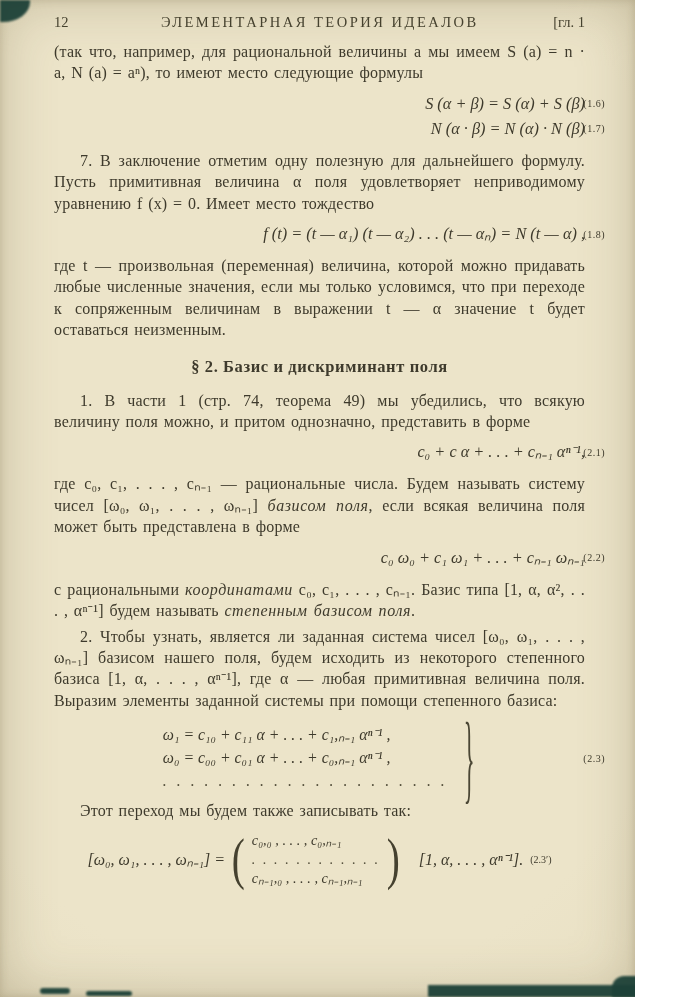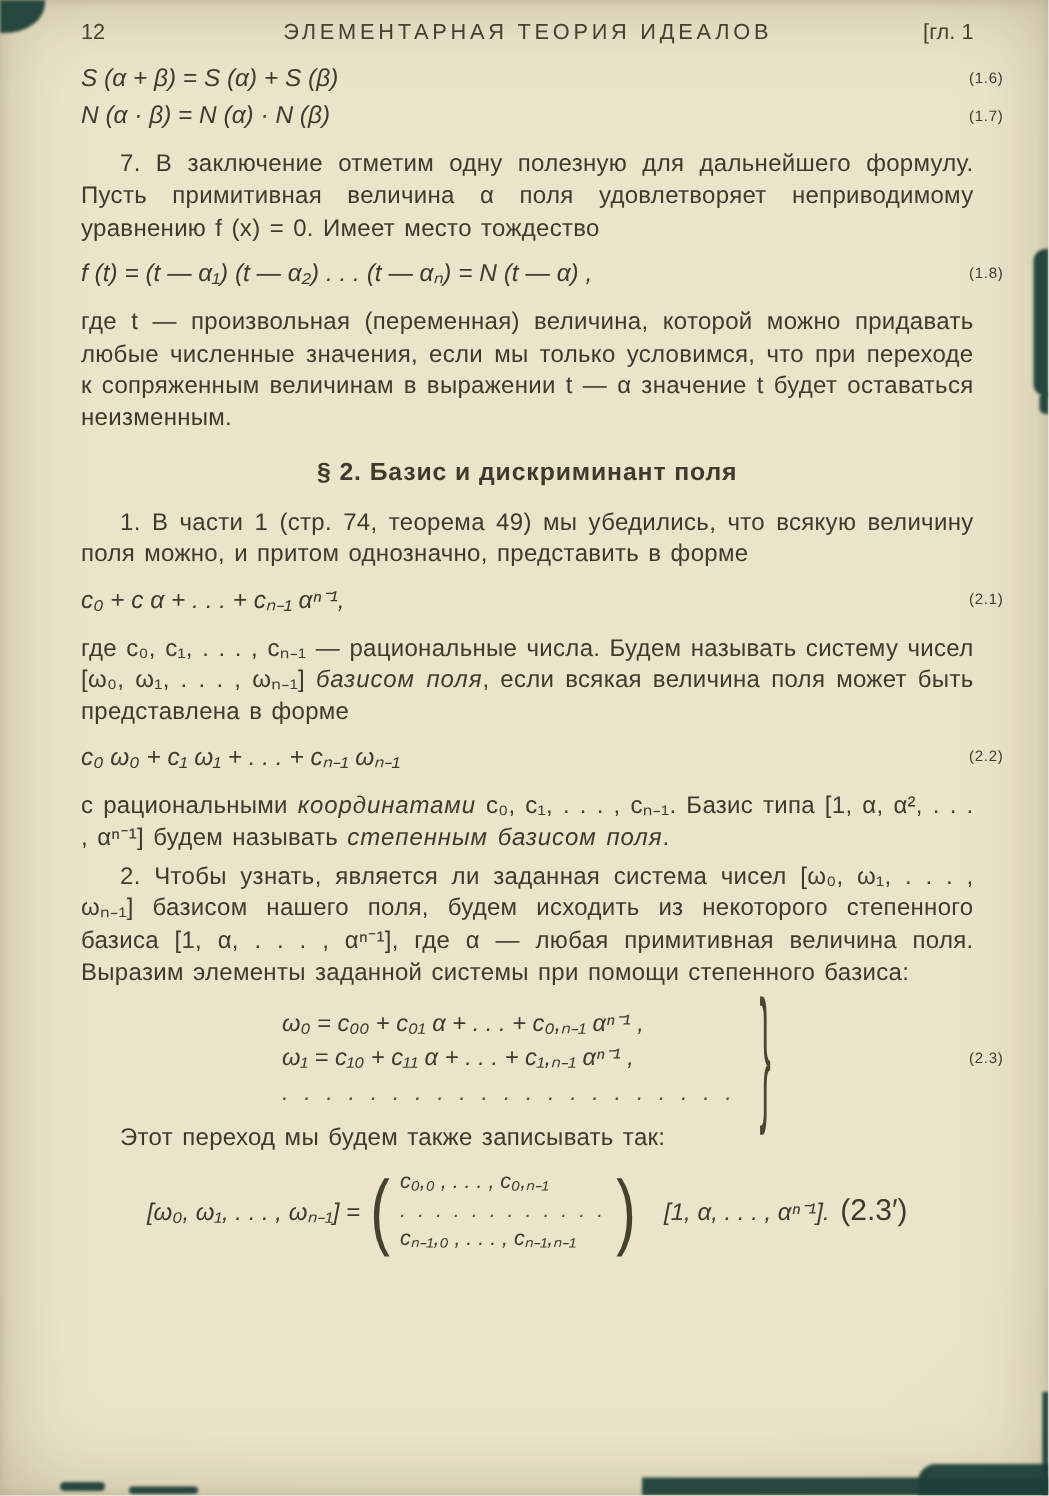--- a/index.html
+++ b/index.html
@@ -1,35 +1,35 @@
 <!DOCTYPE html>
 <html><head>
 <meta charset="utf-8">
 <style>
   html,body { margin:0; padding:0; }
   .page {
-    position:relative; width:699px; height:997px; overflow:hidden;
+    position:relative; width:635px; height:997px; overflow:hidden;
     background: radial-gradient(ellipse 130% 105% at 47% 45%, #ece4c9 52%, #e5dcbe 80%, #d9d0b1 100%);
     box-shadow: inset 0 0 55px rgba(110,95,60,.3), inset 0 0 8px rgba(110,95,60,.25);
-    font-family:Liberation Sans, sans-serif;
+    font-family:Liberation Serif, serif;
     color:#3e3a2c;
   }
   .content { position:absolute; left:54px; right:50px; top:14px; }
 
   .pagehead { display:flex; justify-content:space-between; align-items:baseline;
     font-size:14.5px; color:#45412e; margin-bottom:10px; }
   .head-title { letter-spacing:2.5px;margin-left:18px; }
 
   p { margin:0 0 4px; font-size:16px; line-height:21.4px; text-align:justify;
       letter-spacing:.2px; word-spacing:1.5px; }
   .indent { text-indent:26px; }
   .it { font-style:italic; letter-spacing:.6px; }
 
   .eq-block { margin:7px 0 9px; }
-  .eq-row { position:relative; text-align:left; font-style:italic;
+  .eq-row { position:relative; text-align:right; font-style:italic;
     font-size:16.3px; line-height:25px; }
   .eq-num { position:absolute; right:-20px; top:50%; transform:translateY(-50%);
     font-style:normal; font-size:10px; letter-spacing:.5px; }
 
   .section-heading { text-align:center; font-weight:bold; font-size:16.5px;
     margin:16px 0 13px; letter-spacing:.6px; }
 
   .system { position:relative; margin:12px 0 8px; display:flex;
     justify-content:center; align-items:center; gap:14px; font-style:italic; }
   .sys-lines > div { font-size:15.8px; line-height:23px; white-space:nowrap; }
@@ -40,21 +40,21 @@
 
   .matrix-eq { display:flex; justify-content:center; align-items:center;
     margin:10px 0 0; font-style:italic; font-size:16px; white-space:nowrap; }
   .m-left { margin-right:4px; }
   .paren { display:inline-block; font-style:normal; font-size:56px; line-height:.8;
     transform:scaleX(.7); color:#45412f; }
   .matrix { display:flex; flex-direction:column; gap:2px; padding:0 4px; text-align:left; }
   .matrix > div { font-size:14.3px; line-height:17px; }
   .m-dots { letter-spacing:2px; color:#55503c; }
   .m-right { margin-left:16px; }
-  .m-num { font-style:normal; margin-left:7px; font-size:20px; }
+  .m-num { font-style:normal; margin-left:7px; font-size:10px; }
 
   .artifact { position:absolute; background:#1d4138; filter:blur(1.1px); opacity:.95; }
   .a-tl { left:0; top:0; width:30px; height:22px; border-radius:0 0 90% 0; }
   .a-r1 { left:689px; top:166px; width:10px; height:98px; border-radius:8px 0 0 8px; }
   .a-r2 { left:693px; top:262px; width:6px; height:14px; border-radius:4px 0 0 4px; }
   .a-r3 { left:695px; top:928px; width:4px; height:69px; }
   .a-bb { left:428px; top:985px; width:271px; height:12px; }
   .a-bc { left:612px; top:976px; width:87px; height:21px; border-radius:12px 0 0 0; }
   .a-bl1 { left:40px; top:988px; width:30px; height:6px; border-radius:3px; }
   .a-bl2 { left:86px; top:991px; width:46px; height:5px; border-radius:3px; }
@@ -74,20 +74,21 @@
   <div class="artifact a-bl2"></div>
 
   <div class="content">
 
     <div class="pagehead">
       <span>12</span>
       <span class="head-title">ЭЛЕМЕНТАРНАЯ ТЕОРИЯ ИДЕАЛОВ</span>
       <span>[гл. 1</span>
     </div>
 
+    <p>(так что, например, для рациональной величины a мы имеем S (a) = n · a, N (a) = aⁿ), то имеют место следующие формулы</p>
 
     <div class="eq-block">
       <div class="eq-row">
         <span>S (α + β) = S (α) + S (β)</span>
         <span class="eq-num">(1.6)</span>
       </div>
       <div class="eq-row">
         <span>N (α · β) = N (α) · N (β)</span>
         <span class="eq-num">(1.7)</span>
       </div>
@@ -123,22 +124,22 @@
         <span class="eq-num">(2.2)</span>
       </div>
     </div>
 
     <p><span>с рациональными </span><span class="it">координатами</span><span> c₀, c₁, . . . , cₙ₋₁. Базис типа [1, α, α², . . . , αⁿ⁻¹] будем называть </span><span class="it">степенным базисом поля</span><span>.</span></p>
 
     <p class="indent">2. Чтобы узнать, является ли заданная система чисел [ω₀, ω₁, . . . , ωₙ₋₁] базисом нашего поля, будем исходить из некоторого степенного базиса [1, α, . . . , αⁿ⁻¹], где α — любая примитивная величина поля. Выразим элементы заданной системы при помощи степенного базиса:</p>
 
     <div class="system">
       <div class="sys-lines">
+        <div>ω₁ = c₁₀ + c₁₁ α + . . . + c₁,ₙ₋₁ αⁿ⁻¹ ,</div>
         <div>ω₀ = c₀₀ + c₀₁ α + . . . + c₀,ₙ₋₁ αⁿ⁻¹ ,</div>
-        <div>ω₁ = c₁₀ + c₁₁ α + . . . + c₁,ₙ₋₁ αⁿ⁻¹ ,</div>
         <div class="sys-dots">. . . . . . . . . . . . . . . . . . . . .</div>
       </div>
       <span class="sys-brace">}</span>
       <span class="eq-num">(2.3)</span>
     </div>
 
     <p class="indent">Этот переход мы будем также записывать так:</p>
 
     <div class="matrix-eq">
       <span class="m-left">[ω₀, ω₁, . . . , ωₙ₋₁] =</span>

